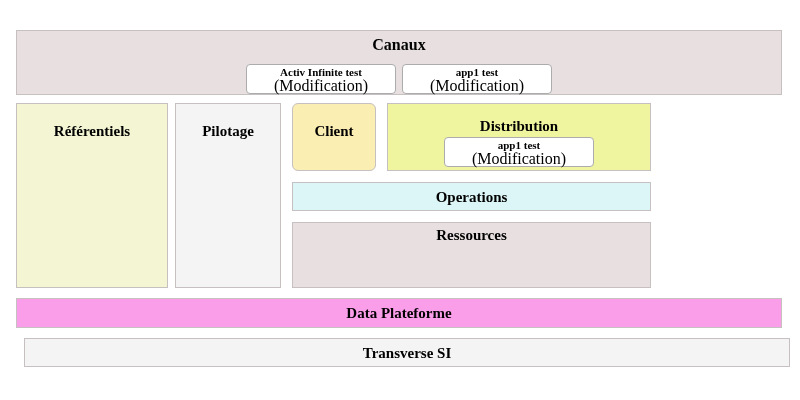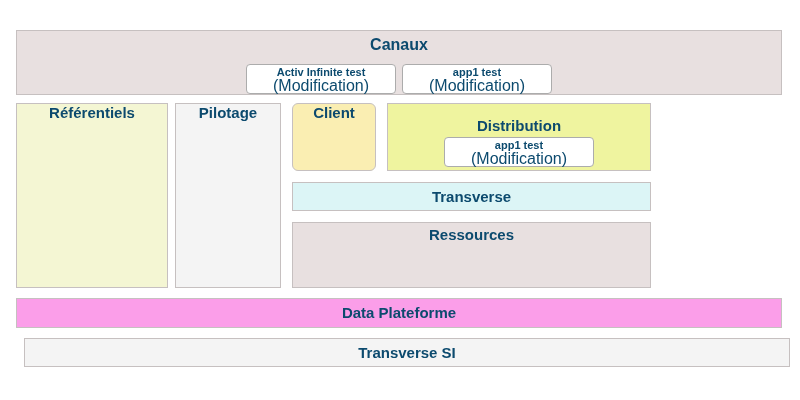--- a/index.html
+++ b/index.html
@@ -1,26 +1,26 @@
 <!DOCTYPE html>
 <html><head>
 <meta charset="utf-8">
 <style>
   html,body{margin:0;padding:0;background:#ffffff;}
   #stage{
     position:relative;width:800px;height:400px;background:#ffffff;
-    font-family:Liberation Sans, sans-serif;color:#0c4a6e;overflow:hidden;
+    font-family:Liberation Serif, serif;color:#000000;overflow:hidden;
   }
   .block{
     position:absolute;box-sizing:border-box;
     border:1px solid #c6c0c0;background:#eee;
   }
   .block-title{
     text-align:center;font-weight:bold;font-size:15px;line-height:18px;
-    padding-top:0;
+    padding-top:18px;
   }
   .block-title.lg{font-size:16px;line-height:19px;padding-top:4px;}
   .vcenter{display:flex;align-items:center;justify-content:center;}
   .vcenter .block-title{padding-top:0;}
   .cards-row{display:flex;justify-content:center;gap:6px;margin-top:10px;}
   .card{
     box-sizing:border-box;width:150px;height:30px;background:#ffffff;
     border:1px solid #acacac;border-radius:4px;text-align:center;
     padding-top:1px;
   }
@@ -77,21 +77,21 @@
     <div class="block-title">Distribution</div>
     <div class="cards-row">
       <div class="card">
         <span class="app-name">app1 test</span>
         <span class="app-status">(Modification)</span>
       </div>
     </div>
   </div>
 
   <div class="block vcenter" id="operations" style="background-color: rgb(220, 245, 246);">
-    <div class="block-title">Transverse</div>
+    <div class="block-title">Operations</div>
   </div>
 
   <div class="block" id="ressources" style="background-color: rgb(232, 224, 224);">
     <div class="block-title">Ressources</div>
   </div>
 
 
   <div class="block vcenter" id="dataplateforme" style="background-color: rgb(251, 158, 233);">
     <div class="block-title">Data Plateforme</div>
   </div>

